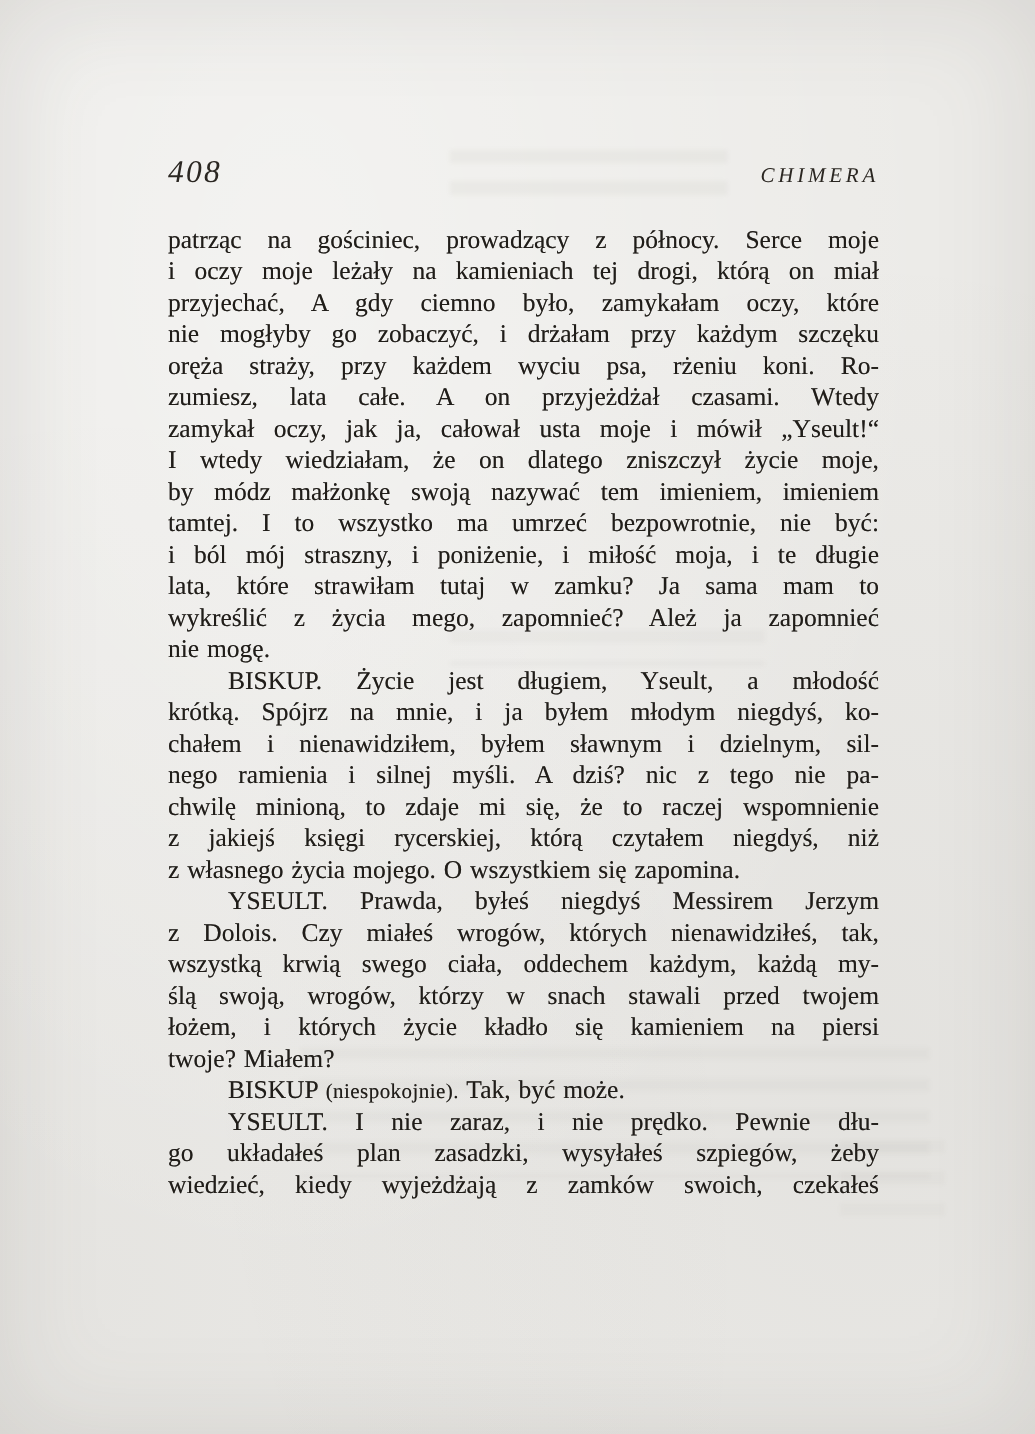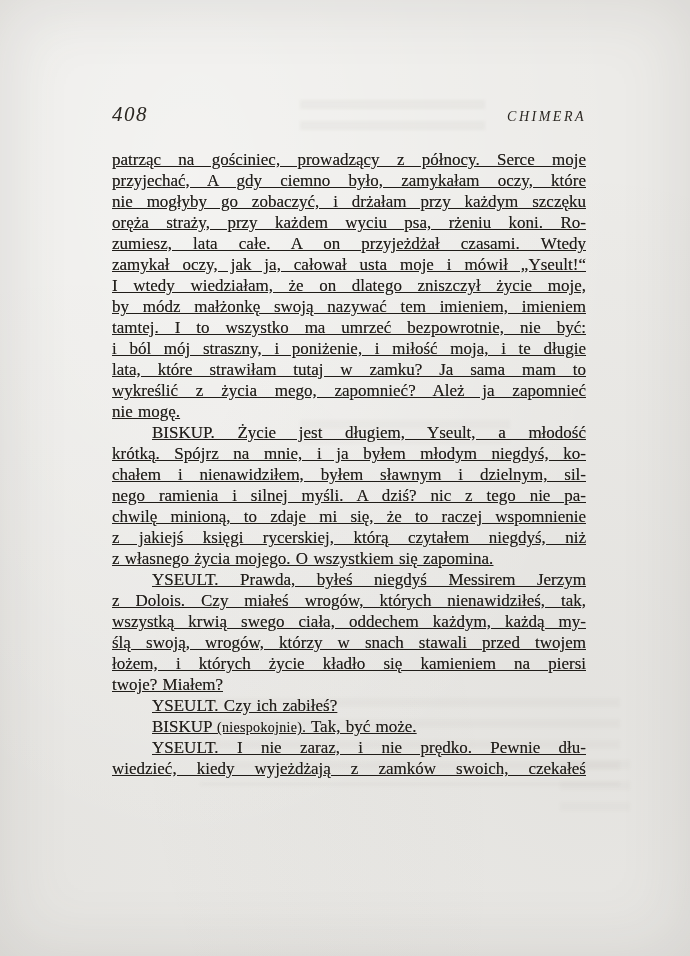--- a/index.html
+++ b/index.html
@@ -36,21 +36,21 @@
   }
   .pagenum{font-style:italic;font-size:21px;letter-spacing:1.5px;}
   .journal{font-style:italic;font-size:14px;letter-spacing:2.5px;}
 
   .text-block{
     position:absolute;left:112px;top:149px;width:474px;
     color:#201d19;font-size:17px;line-height:21px;
     word-spacing:1px;
     text-shadow:0 0 .4px rgba(32,29,25,.55);
   }
-  .para{margin:0;text-decoration:underline;}
+  .para{margin:0;}
   .line{
     height:21px;overflow:visible;
     text-align:justify;text-align-last:justify;
   }
   .line.endline{text-align-last:left;}
   .para.indent .line:first-child{text-indent:40px;}
   .stage{font-size:14px;letter-spacing:.3px;}
 </style>
 </head>
 <body>
@@ -63,20 +63,21 @@
 <div class="ghost g4"></div>
 
 <div class="header">
   <span class="pagenum">408</span>
   <span class="journal">CHIMERA</span>
 </div>
 
 <div class="text-block">
     <div class="para">
       <div class="line">patrząc na gościniec, prowadzący z północy. Serce moje</div>
+      <div class="line">i oczy moje leżały na kamieniach tej drogi, którą on miał</div>
       <div class="line">przyjechać, A gdy ciemno było, zamykałam oczy, które</div>
       <div class="line">nie mogłyby go zobaczyć, i drżałam przy każdym szczęku</div>
       <div class="line">oręża straży, przy każdem wyciu psa, rżeniu koni. Ro-</div>
       <div class="line">zumiesz, lata całe. A on przyjeżdżał czasami. Wtedy</div>
       <div class="line">zamykał oczy, jak ja, całował usta moje i mówił „Yseult!“</div>
       <div class="line">I wtedy wiedziałam, że on dlatego zniszczył życie moje,</div>
       <div class="line">by módz małżonkę swoją nazywać tem imieniem, imieniem</div>
       <div class="line">tamtej. I to wszystko ma umrzeć bezpowrotnie, nie być:</div>
       <div class="line">i ból mój straszny, i poniżenie, i miłość moja, i te długie</div>
       <div class="line">lata, które strawiłam tutaj w zamku? Ja sama mam to</div>
@@ -94,22 +95,20 @@
     </div>
     <div class="para indent">
       <div class="line">YSEULT. Prawda, byłeś niegdyś Messirem Jerzym</div>
       <div class="line">z Dolois. Czy miałeś wrogów, których nienawidziłeś, tak,</div>
       <div class="line">wszystką krwią swego ciała, oddechem każdym, każdą my-</div>
       <div class="line">ślą swoją, wrogów, którzy w snach stawali przed twojem</div>
       <div class="line">łożem, i których życie kładło się kamieniem na piersi</div>
       <div class="line endline">twoje? Miałem?</div>
     </div>
     <div class="para indent">
-      <div class="line endline">YSEULT. Czy ich zabiłeś?</div>
-    </div>
-    <div class="para indent">
       <div class="line endline"><span>BISKUP </span><span class="stage">(niespokojnie).</span><span> Tak, być może.</span></div>
     </div>
     <div class="para indent">
       <div class="line">YSEULT. I nie zaraz, i nie prędko. Pewnie dłu-</div>
+      <div class="line">go układałeś plan zasadzki, wysyłałeś szpiegów, żeby</div>
       <div class="line">wiedzieć, kiedy wyjeżdżają z zamków swoich, czekałeś</div>
     </div>
   </div>
 
 </body></html>

